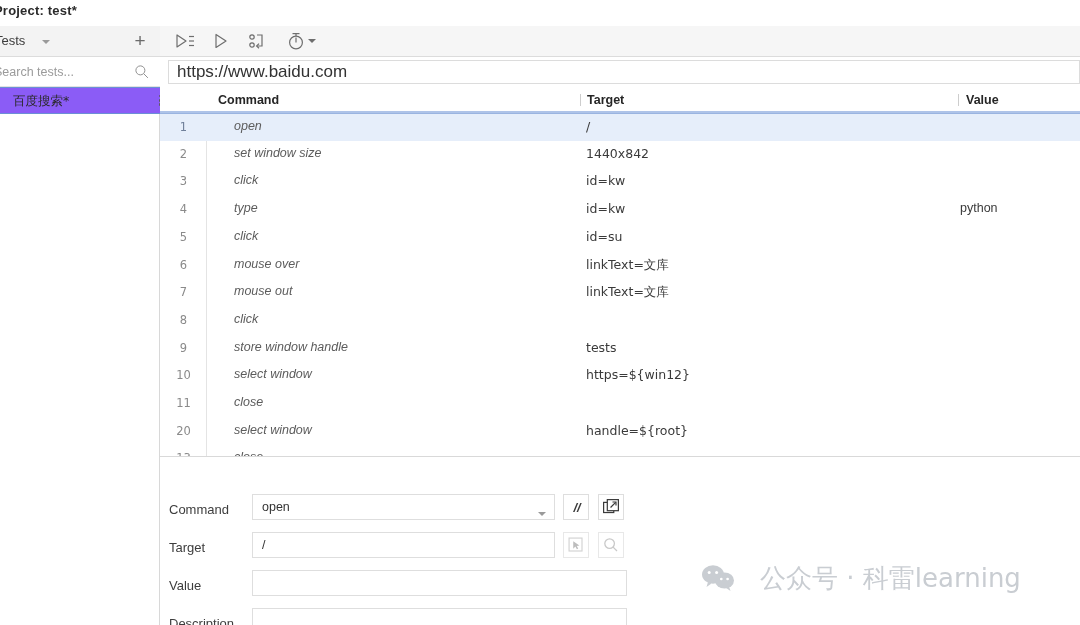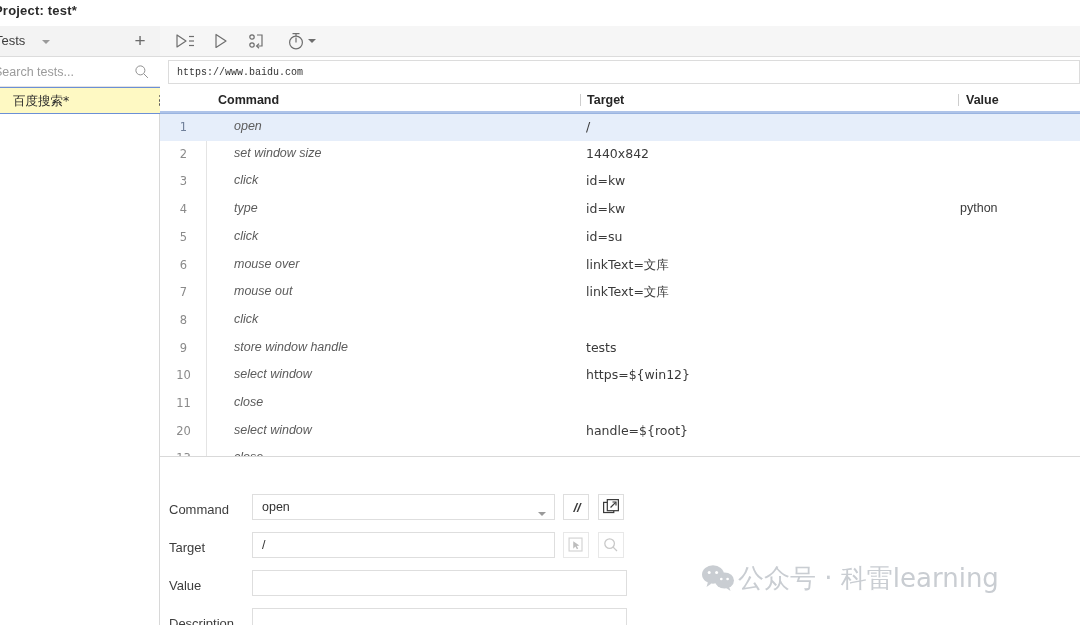--- a/index.html
+++ b/index.html
@@ -53,21 +53,21 @@
     position:absolute; left:-6px; top:6px; width:140px; height:18px;
     border:none; outline:none; font-size:12.5px; color:#444;
     font-family:inherit; background:transparent;
   }
   .search-input::placeholder { color:#9b9b9b; }
   .search-icon {
     position:absolute; right:11px; top:7px; width:15px; height:15px;
   }
   .test-item {
     position:relative; height:27px; width:179px;
-    background:#fef9c3;
+    background:#8b5cf6;
     border-top:1px solid #6b8fd6; border-bottom:1px solid #6b8fd6;
     cursor:pointer;
   }
   .test-item-label {
     position:absolute; left:13px; top:5px; font-size:12.5px; color:#2a2a2a;
     font-family:"DejaVu Sans","Liberation Sans",sans-serif;
   }
   .kebab {
     position:absolute; right:12px; top:5px; width:14px; height:16px;
   }
@@ -92,22 +92,22 @@
     position:absolute; left:148px; top:13px; width:0;height:0;
     border-left:4px solid transparent;border-right:4px solid transparent;
     border-top:4.5px solid #6e6e6e; cursor:pointer;
   }
 
   
   .urlbar-wrap { position:relative; height:31px; width:920px; background:#fff; }
   .urlbar {
     position:absolute; left:8px; top:3px; width:912px; height:24px;
     border:1px solid #dcdcdc; background:#fff;
-    font-size:10px; color:#333; padding:4px 8px;
-    outline:none; font-family:Liberation Mono, monospace;
+    font-size:17px; color:#333; padding:4px 8px;
+    outline:none; font-family:Liberation Sans, sans-serif;
   }
 
   
   .grid-head {
     position:relative; height:25px; width:920px; background:#fff;
     border-bottom:2px solid #aec3e8;
   }
   .gh { position:absolute; top:5px; font-size:12.5px; font-weight:bold; color:#262626; }
   .gh-cmd { left:58px; }
   .gh-tgt { left:427px; }
@@ -176,21 +176,21 @@
   .sq-btn.disabled { border-color:#e8e8e8; cursor:default; }
   .sq-b1 { left:403px; } .sq-b2 { left:438px; }
   .slash {
     position:absolute; left:0; top:0; width:26px; height:26px; line-height:25px;
     text-align:center; font-size:13px; font-weight:bold; font-style:italic; color:#3a3a3a;
   }
 
   
   .watermark {
     position:absolute; left:700px; top:558px; width:360px; height:40px;
-    display:flex; align-items:center; gap:2px; pointer-events:none;
+    display:flex; align-items:center; gap:24px; pointer-events:none;
   }
   .wm-text {
     font-size:26px; color:#c9cdd2; white-space:nowrap;
     font-family:"DejaVu Sans","Liberation Sans",sans-serif;
   }
 </style>
 </head>
 <body>
 
 <div id="app">

